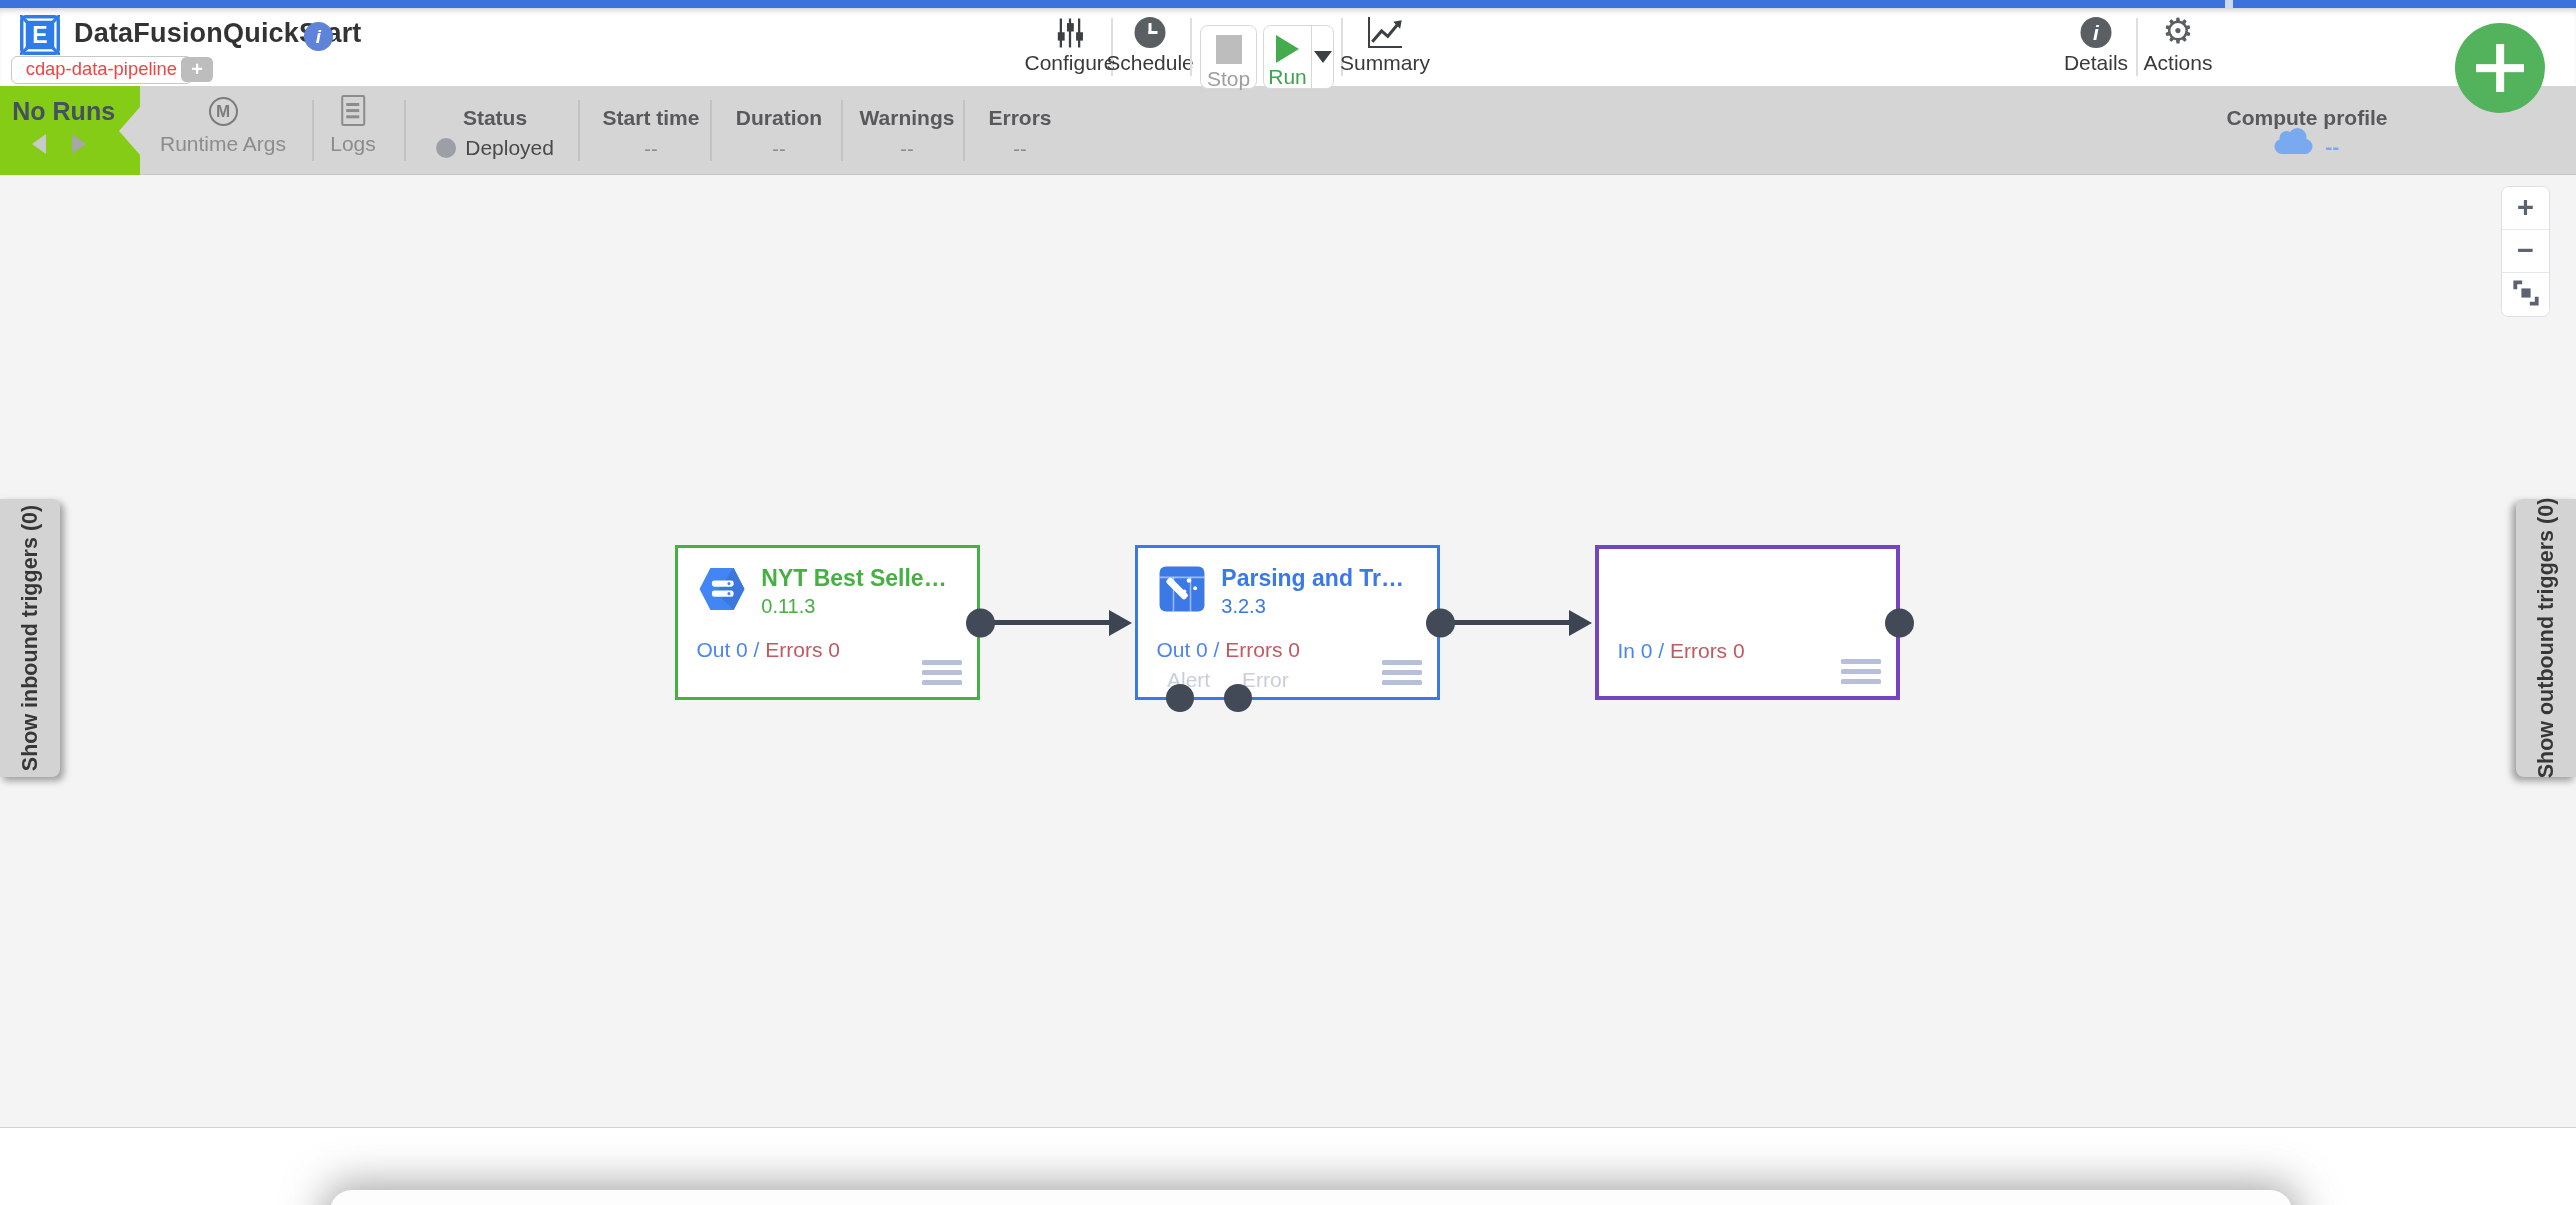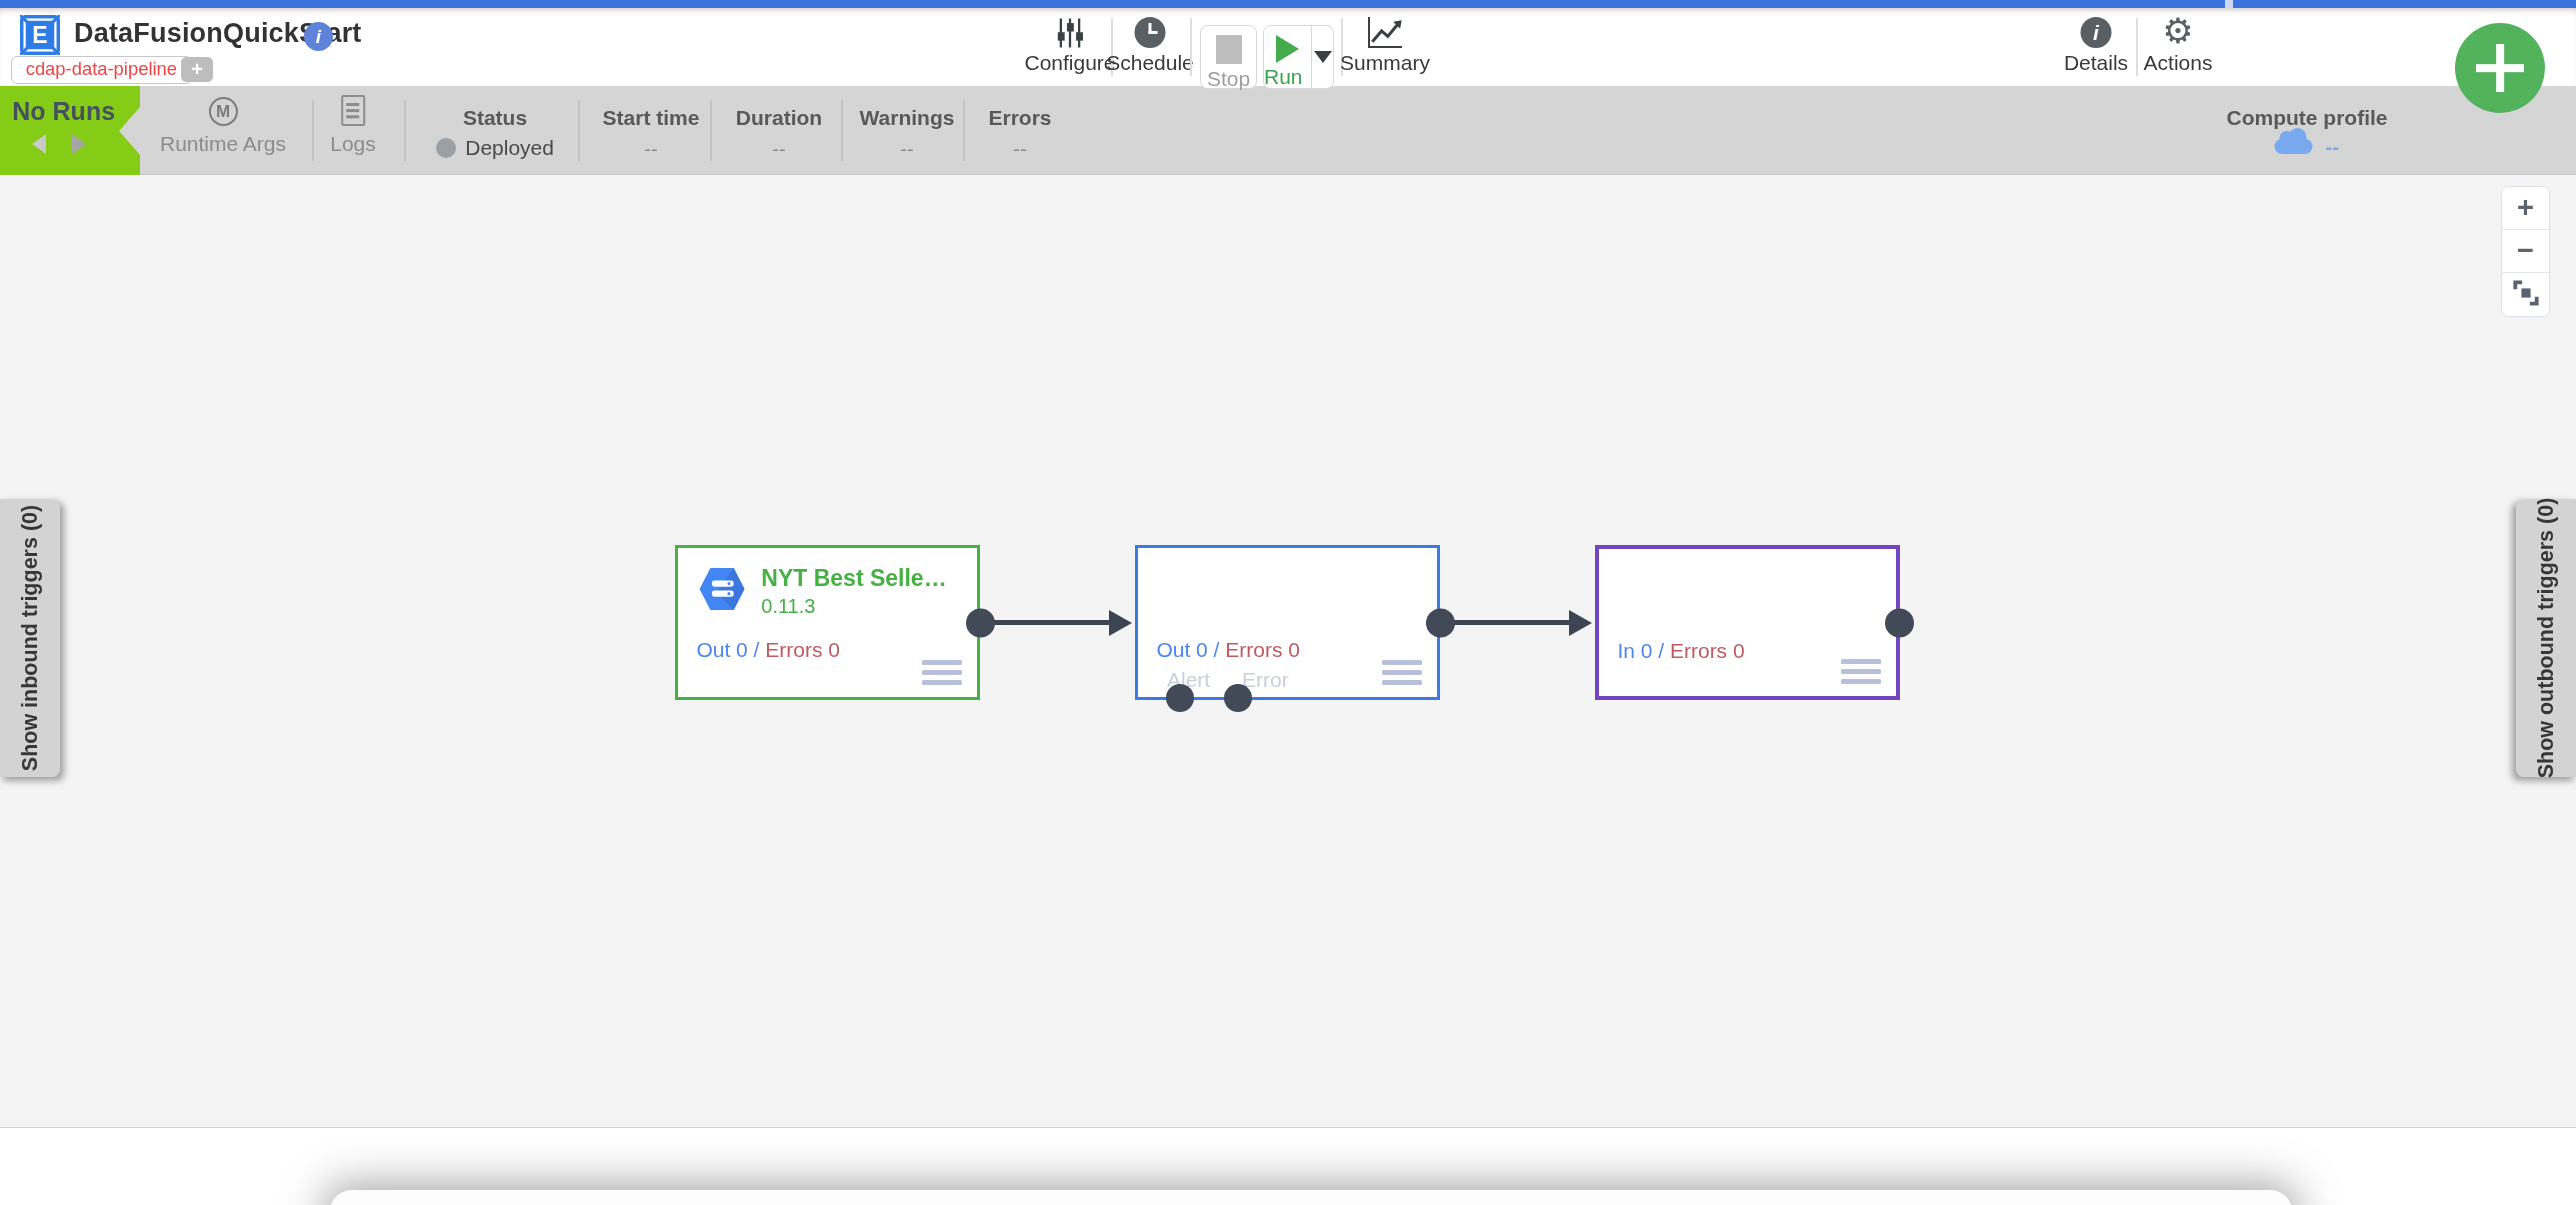--- a/index.html
+++ b/index.html
@@ -31,21 +31,21 @@
   .icon-clock::before { content:""; position:absolute; left:14px; top:6.1px; width:3.1px; height:10.7px; background:#ffffff; }
   .icon-clock::after { content:""; position:absolute; left:14px; top:14px; width:9.2px; height:3.1px; background:#ffffff; }
 
   .btn-box { position:absolute; top:9.2px; height:64px; background:#ffffff; border:1.5px solid #d8d8d8; border-radius:7.7px;margin-top:8px; }
   .stop-box { left:1200px; width:57px; }
   .stop-box .sq { margin:9.2px auto 3.1px auto; width:26px; height:29px; background:#bdbdbd; }
   .stop-box .lbl { font-size:21px; color:#9e9e9e; }
   .run-group { left:1263px; width:71px; display:flex; }
   .run-main { width:48px; border-right:1.5px solid #d8d8d8; }
   .run-main .tri { margin:9.2px auto 1.5px auto; width:0; height:0; border-left:23px solid #45ac4e; border-top:14.6px solid transparent; border-bottom:14.6px solid transparent; }
-  .run-main .lbl { font-size:21px; color:#3aa54c; }
+  .run-main .lbl { font-size:21px; color:#3aa54c; text-align:center; }
   .run-caret { flex:1; position:relative; }
   .run-caret .car { position:absolute; left:50%; top:50%; transform:translate(-50%,-50%); width:0; height:0;
                     border-left:9.2px solid transparent; border-right:9.2px solid transparent; border-top:12.3px solid #3c4043; }
   .icon-summary { position:absolute; left:50%; transform:translateX(-50%); top:9.2px; width:34px; height:31px; border-left:2.3px solid #3c4043; border-bottom:2.3px solid #3c4043; }
   .icon-info-filled { position:absolute; left:50%; transform:translateX(-50%); top:9.2px; width:31px; height:31px; border-radius:50%;
                       background:#5a5f64; color:#ffffff; font-size:21px; font-weight:bold; line-height:31px; text-align:center; font-style:italic; }
   .icon-gear { position:absolute; left:50%; transform:translateX(-50%); top:3.1px; font-family:"DejaVu Sans", sans-serif; font-size:35px; color:#5a5f64; line-height:40px; }
 
   .fab { position:absolute; left:2455px; top:23px; width:90px; height:90px; border-radius:50%; background:#53b25c; z-index:50; }
   .fab .h { position:absolute; left:50%; top:50%; transform:translate(-50%,-50%); width:48px; height:7.7px; background:#ffffff; }
@@ -312,20 +312,36 @@
     </div>
     <div class="node-menu">
       <div class="bar"></div>
         <div class="bar"></div>
         <div class="bar"></div>
     </div>
     <div class="port-out"></div>
   </div>
 
   <div class="node" style="left: 1135px; top: 370px; --accent: #3b79e6;">
+    <div class="node-head">
+      <svg class="node-icon" viewBox="0 0 62 62">
+        <rect x="2" y="2" width="58" height="58" rx="8" fill="#3b79e6"></rect>
+        <line x1="2" y1="16" x2="60" y2="16" stroke="#ffffff" stroke-width="2" opacity=".5"></line>
+        <line x1="20" y1="16" x2="20" y2="60" stroke="#ffffff" stroke-width="2" opacity=".5"></line>
+        <line x1="42" y1="16" x2="42" y2="60" stroke="#ffffff" stroke-width="2" opacity=".5"></line>
+        <rect x="8" y="26" width="34" height="9" rx="3" transform="rotate(45 25 30)" fill="#ffffff"></rect>
+        <circle cx="40" cy="20" r="3" fill="#ffffff"></circle>
+        <circle cx="48" cy="30" r="2.5" fill="#ffffff"></circle>
+        <circle cx="34" cy="34" r="2.5" fill="#ffffff"></circle>
+      </svg>
+      <div>
+        <div class="node-title">Parsing and Tr…</div>
+        <div class="node-version">3.2.3</div>
+      </div>
+    </div>
     <div class="node-metrics">
       <span class="m-blue">Out 0</span>
       <span class="m-blue">/</span>
       <span class="m-red">Errors 0</span>
     </div>
     <div class="bottom-labels">
       <span>Alert</span>
       <span>Error</span>
     </div>
     <div class="node-menu">

